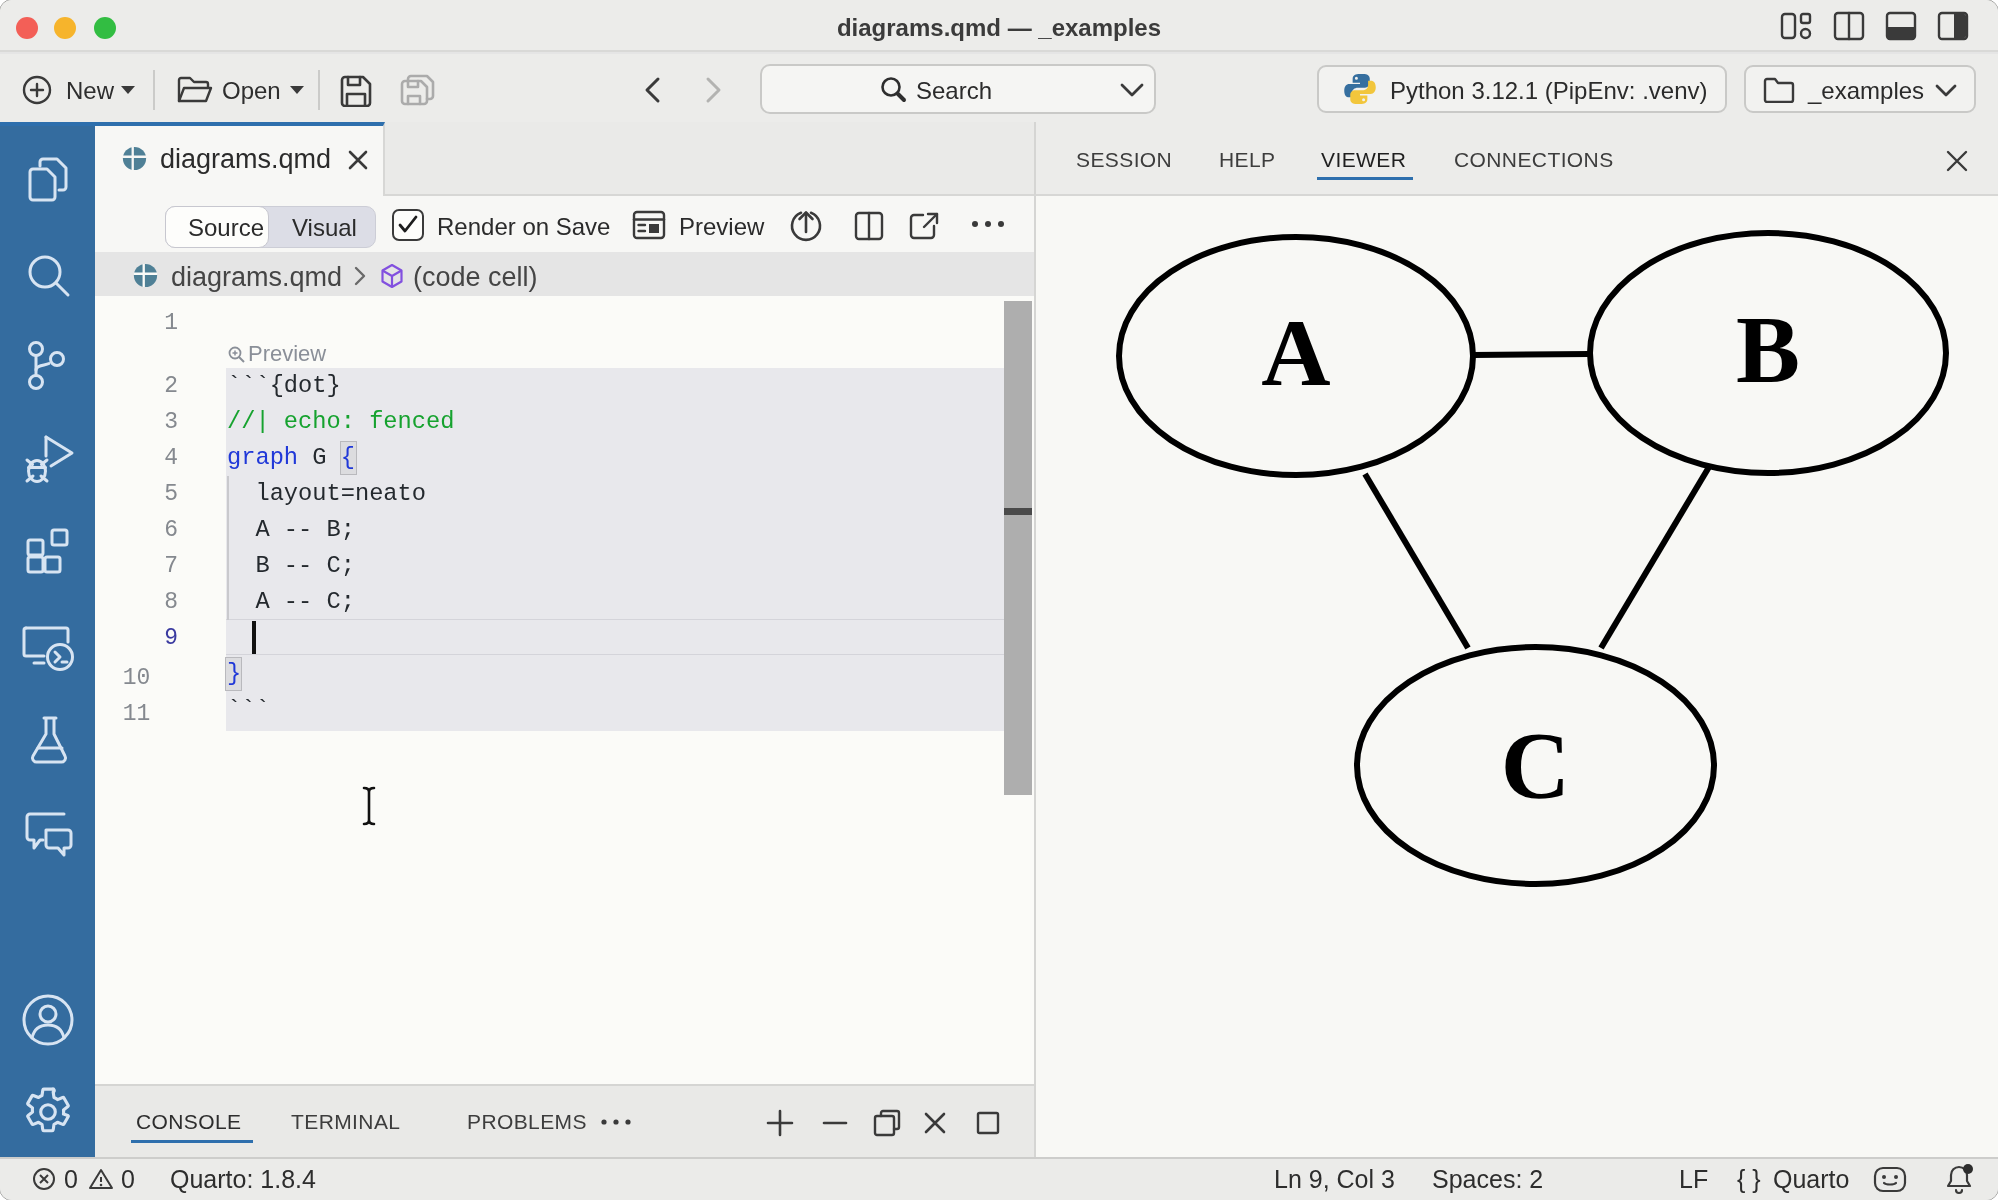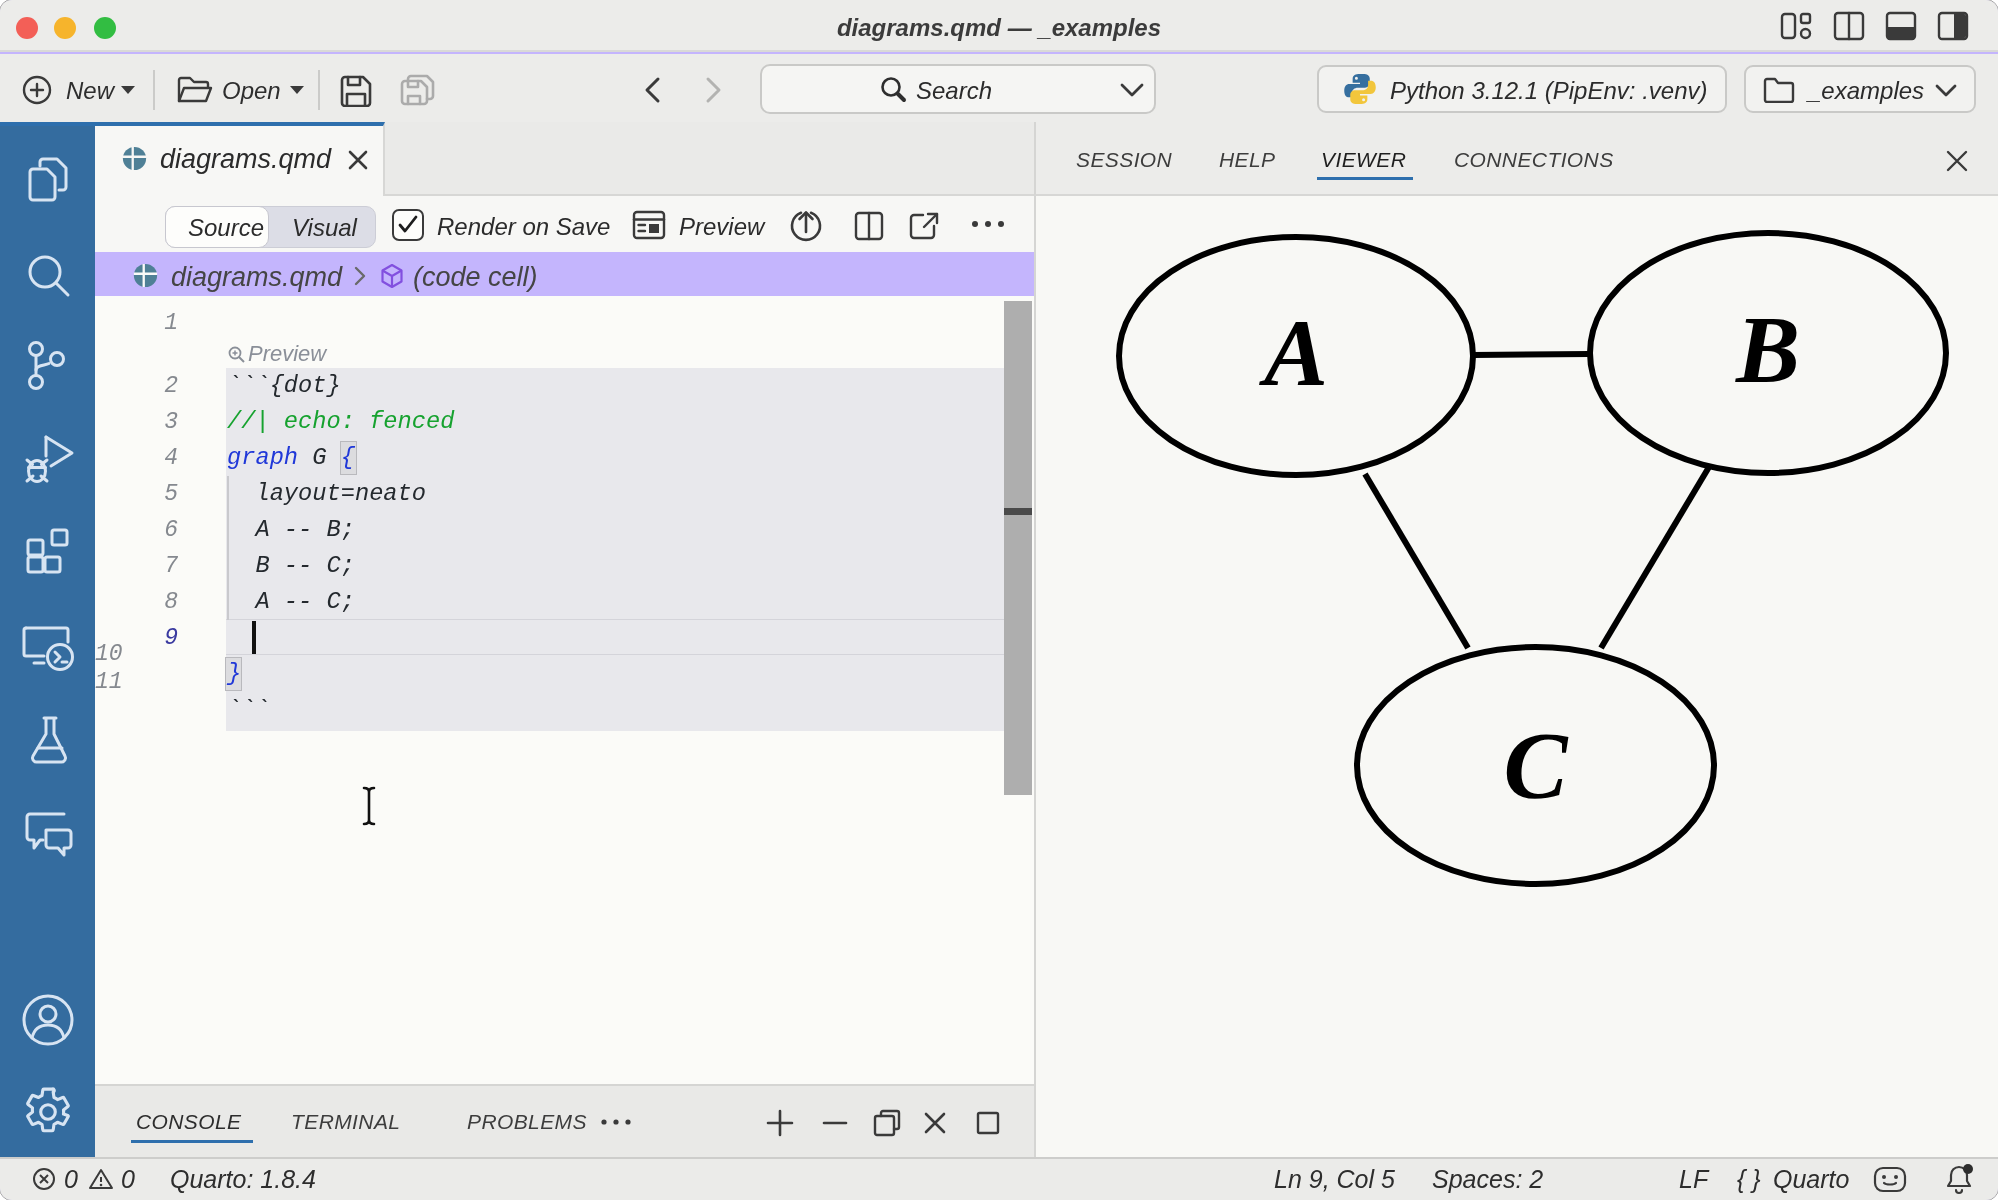--- a/index.html
+++ b/index.html
@@ -1,19 +1,19 @@
 <!DOCTYPE html>
 <html><head>
 <meta charset="utf-8">
 <style>
   html,body{margin:0;padding:0;background:#fff;}
   *{box-sizing:border-box;}
   #win{position:relative;width:1998px;height:1200px;overflow:hidden;
-       font-family:"Liberation Sans",sans-serif;background:#c4b5fd;
-       border-radius:12px;outline:1px solid #9a9a98;font-style:italic;}
+       font-family:"Liberation Sans",sans-serif;background:#e5e5e5;
+       border-radius:12px;outline:1px solid #9a9a98;}
   .abs{position:absolute;}
   svg{display:block;}
   .ic{stroke:#3a3a3a;fill:none;stroke-width:2.4;stroke-linecap:round;stroke-linejoin:round;}
   .sic{stroke:#d7e4f2;fill:none;stroke-width:3;stroke-linecap:round;stroke-linejoin:round;}
 </style>
 </head>
 <body>
 <div id="win">
 
   <div class="abs" style="left:0;top:0;width:1998px;height:52px;background:#ececea;border-bottom:2px solid #d9d9d7;"></div>
@@ -252,21 +252,21 @@
 
     <div class="abs" style="left:131px;top:72px;width:778px;height:363px;background:#e8e8ec;"></div>
 
     <div class="abs" style="left:131px;top:323px;width:778px;height:36px;border-top:1.5px solid #d4d4da;border-bottom:1.5px solid #d4d4da;"></div>
 
     <div class="abs" style="left:132px;top:180px;width:1.5px;height:144px;background:#c9c9cd;"></div>
 
     <div class="abs" style="width:83px;top:9px;text-align:right;color:#85898f;line-height:36px;">1</div>
     <div class="abs" style="width:83px;top:72px;text-align:right;color:#85898f;line-height:36px;">2<br>3<br>4<br>5<br>6<br>7<br>8</div>
     <div class="abs" style="width:83px;top:324px;text-align:right;color:#3a3aa0;line-height:36px;">9</div>
-    <div class="abs" style="width:83px;top:344px;text-align:left;color:#85898f;line-height:28px;">10<br>11</div>
+    <div class="abs" style="width:83px;top:364px;text-align:center;color:#85898f;line-height:36px;">10<br>11</div>
 
     <svg class="abs" style="left:132px;top:49px;" width="19" height="19" viewBox="0 0 19 19">
       <circle cx="8" cy="8" r="5.5" fill="none" stroke="#8a8f98" stroke-width="1.8"></circle>
       <line x1="12" y1="12" x2="17" y2="17" stroke="#8a8f98" stroke-width="2"></line>
       <path d="M5.5 8h5M8 5.5v5" stroke="#8a8f98" stroke-width="1.5"></path>
     </svg>
     <div class="abs" style="left:153px;top:45px;font-family:'Liberation Sans',sans-serif;font-size:22px;color:#8a8f98;">Preview</div>
 
     <div class="abs" style="left:245px;top:145px;width:17px;height:34px;background:#dcdcdf;border:1.5px solid #b9b9bd;"></div>
     <div class="abs" style="left:130px;top:361px;width:17px;height:34px;background:#dcdcdf;border:1.5px solid #b9b9bd;"></div>
@@ -343,21 +343,21 @@
     <path d="M8 8l8 8M16 8l-8 8" stroke="#3a3a3a" stroke-width="2"></path>
   </svg>
   <div class="abs" style="left:64px;top:1165px;font-size:25px;color:#2d2d2d;">0</div>
   <svg class="abs" style="left:88px;top:1167px;" width="26" height="24" viewBox="0 0 26 24">
     <path class="ic" style="stroke-width:2" d="M13 3L24 21H2z"></path>
     <path d="M13 10v5" stroke="#3a3a3a" stroke-width="2"></path>
       <circle cx="13" cy="18" r="1.3" fill="#3a3a3a"></circle>
   </svg>
   <div class="abs" style="left:121px;top:1165px;font-size:25px;color:#2d2d2d;">0</div>
   <div class="abs" style="left:170px;top:1165px;font-size:25px;color:#2d2d2d;">Quarto: 1.8.4</div>
-  <div class="abs" style="left:1274px;top:1165px;font-size:25px;color:#2d2d2d;">Ln 9, Col 5</div>
+  <div class="abs" style="left:1274px;top:1165px;font-size:25px;color:#2d2d2d;">Ln 9, Col 3</div>
   <div class="abs" style="left:1432px;top:1165px;font-size:25px;color:#2d2d2d;">Spaces: 2</div>
   <div class="abs" style="left:1573px;top:1165px;font-size:25px;color:#2d2d2d;margin-top:42px;">UTF-8</div>
   <div class="abs" style="left:1679px;top:1165px;font-size:25px;color:#2d2d2d;">LF</div>
   <div class="abs" style="left:1737px;top:1165px;font-size:25px;color:#2d2d2d;">{ }</div>
   <div class="abs" style="left:1773px;top:1165px;font-size:25px;color:#2d2d2d;">Quarto</div>
   <svg class="abs" style="left:1873px;top:1164px;" width="34" height="30" viewBox="0 0 34 30">
     <rect class="ic" style="stroke-width:2.2" x="2" y="4" width="30" height="23" rx="8"></rect>
     <circle cx="11" cy="13" r="2" fill="#3a3a3a"></circle>
       <circle cx="23" cy="13" r="2" fill="#3a3a3a"></circle>
     <path class="ic" style="stroke-width:2.2" d="M11 19c2 2 10 2 12 0"></path>

